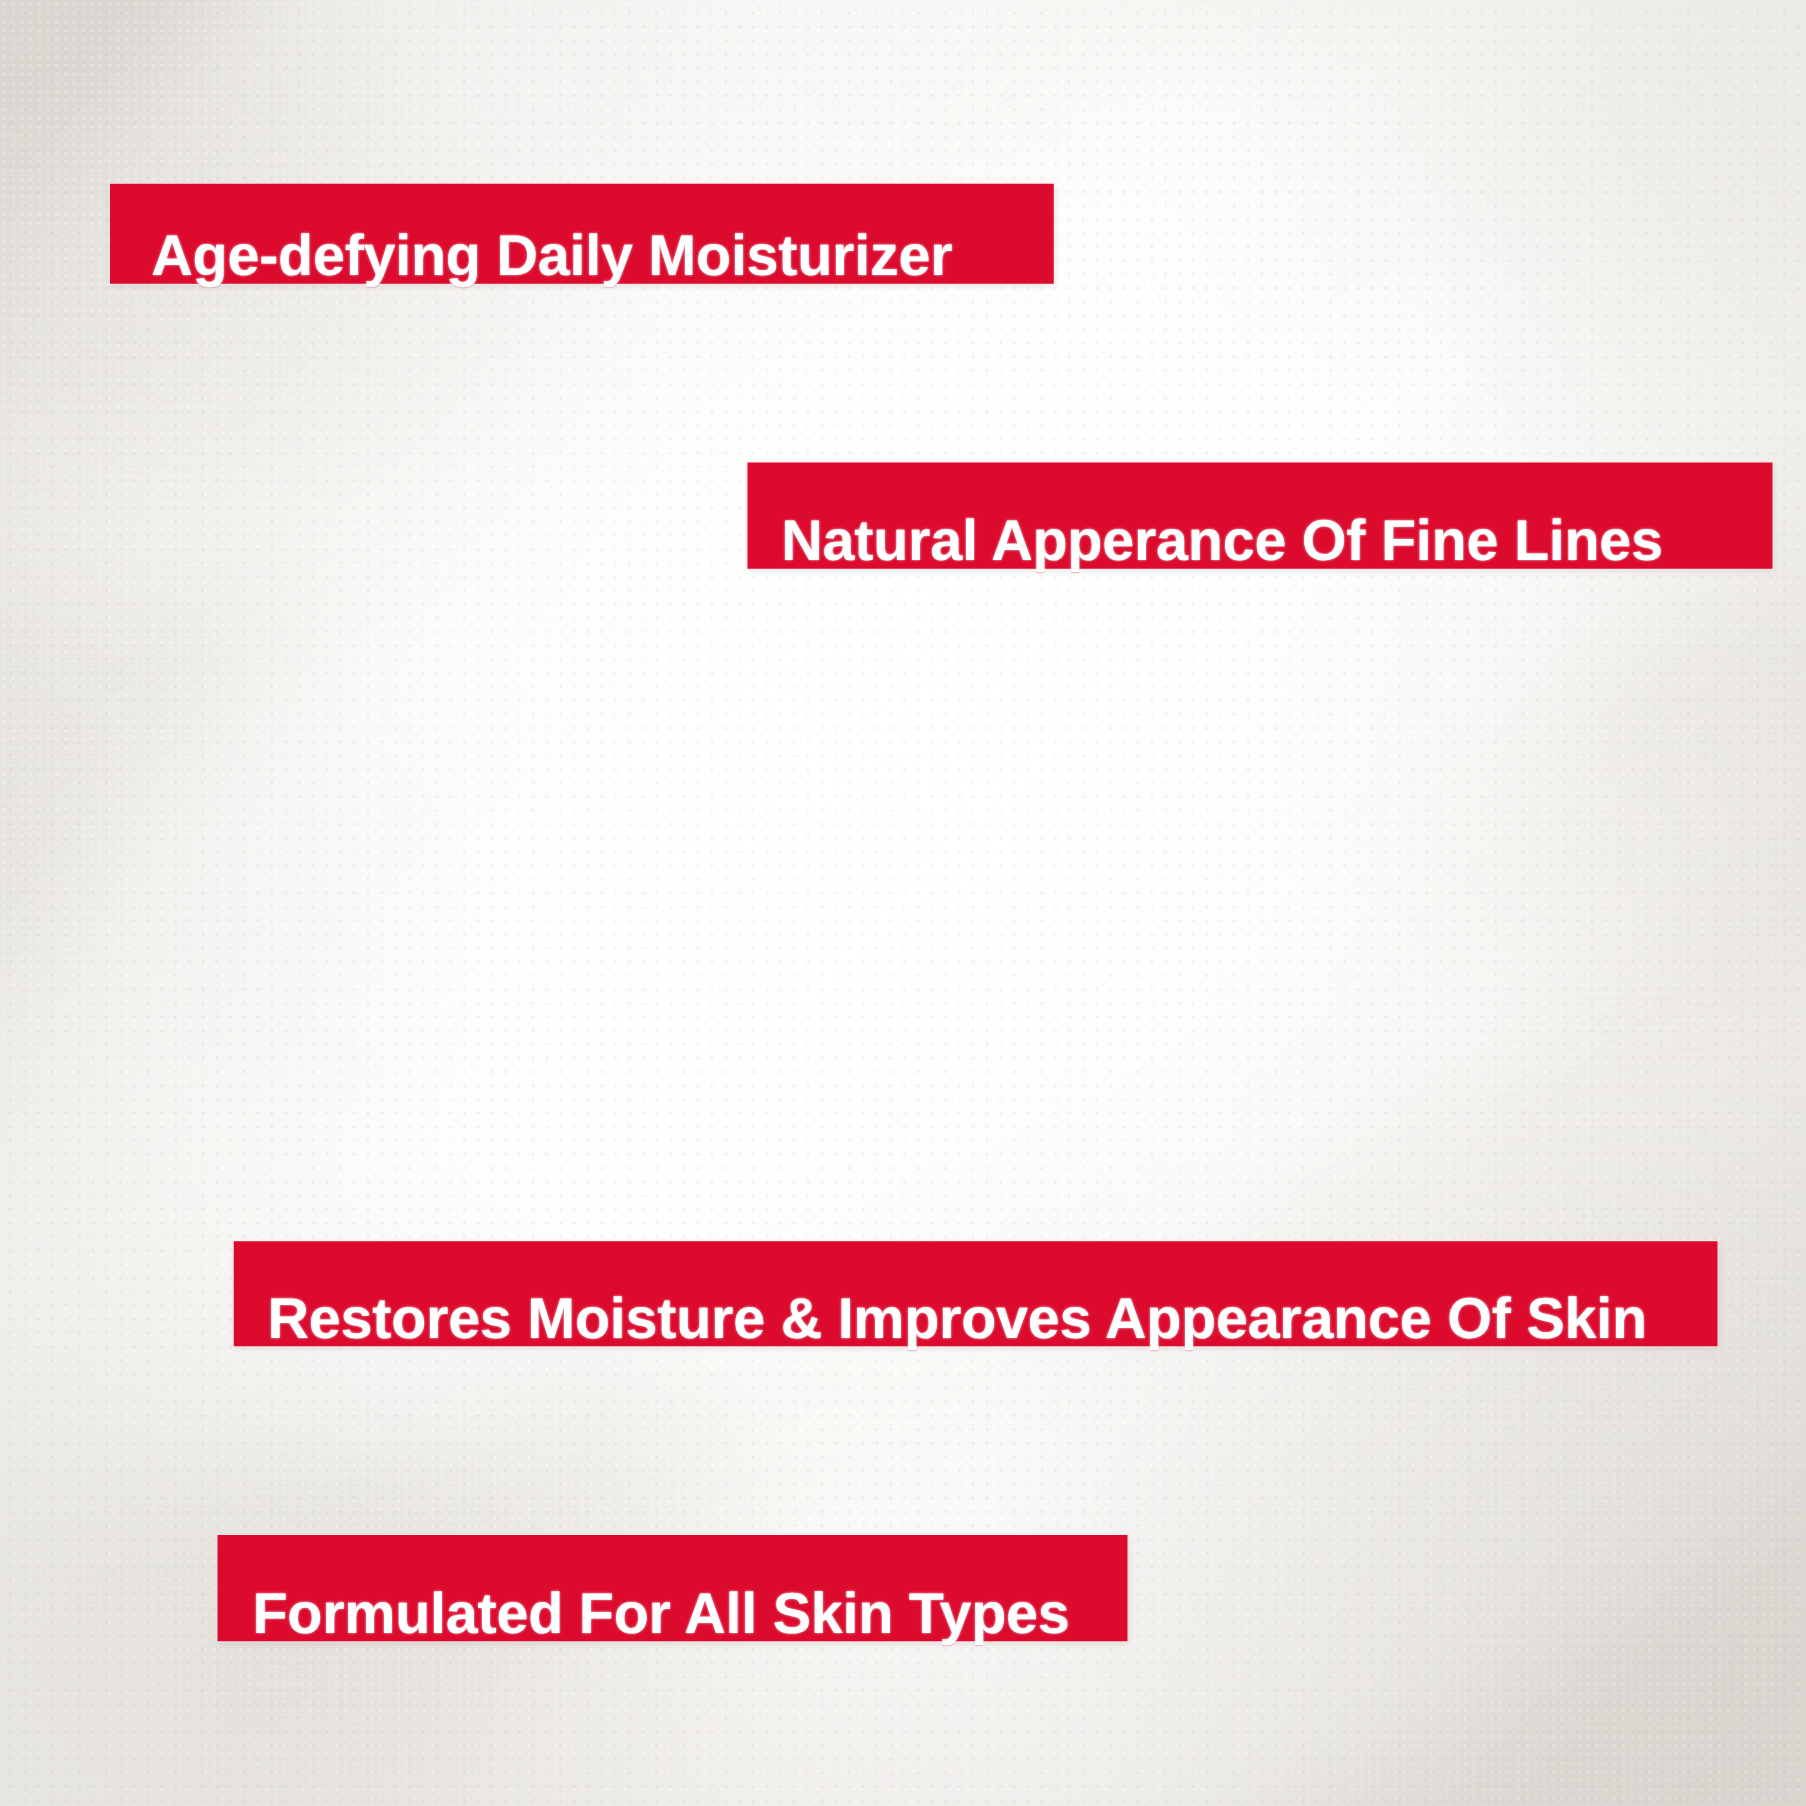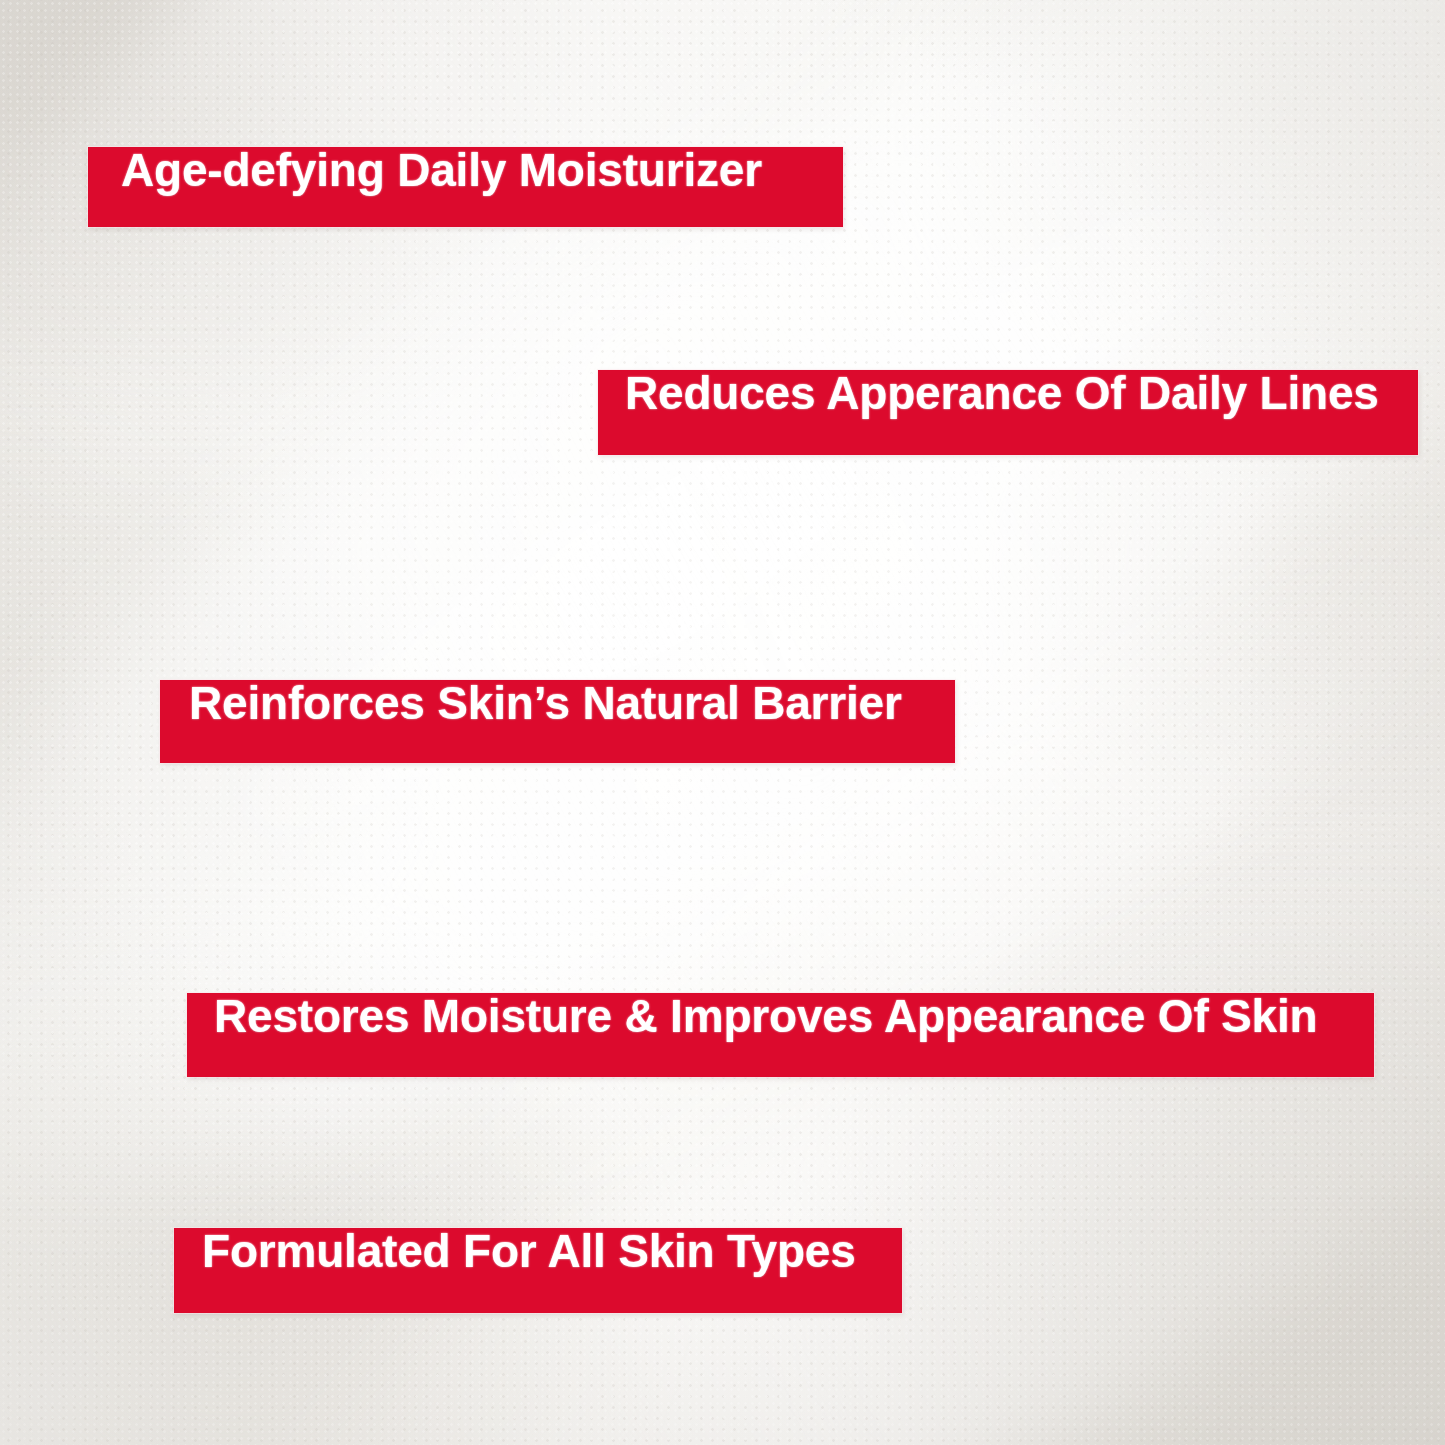--- a/index.html
+++ b/index.html
@@ -199,21 +199,21 @@
         rgba(255,255,255,0.22) 0%,
         rgba(255,255,255,0) 52%,
         rgba(198,193,185,0.30) 100%);
     pointer-events: none;
   }
 
   
   .banner {
     position: absolute;
     display: flex;
-    align-items: flex-start;
+    align-items: flex-end;
     box-sizing: border-box;
     background-color: #DC0A2D;
     box-shadow:
       0 0 0 1px rgba(255,232,236,0.55),
       1px 2px 5px rgba(120,90,90,0.16);
   }
 
   .banner-label {
     color: #FFFFFF;
     font-family: "Liberation Sans", sans-serif;
@@ -260,26 +260,23 @@
   <div class="bg-streak streak-ridge-b"></div>
   <div class="bg-streak streak-lower"></div>
   <div class="bg-grain"></div>
   <div class="bg-vignette"></div>
 
   <div class="banner" id="banner-1">
     <span class="banner-label">Age-defying Daily Moisturizer</span>
   </div>
 
   <div class="banner" id="banner-2">
-    <span class="banner-label">Reduces Apperance Of Daily Lines</span>
-  </div>
-
-  <div class="banner" id="banner-3">
-    <span class="banner-label">Reinforces Skin’s Natural Barrier</span>
-  </div>
+    <span class="banner-label">Natural Apperance Of Fine Lines</span>
+  </div>
+
 
   <div class="banner" id="banner-4">
     <span class="banner-label">Restores Moisture &amp; Improves Appearance Of Skin</span>
   </div>
 
   <div class="banner" id="banner-5">
     <span class="banner-label">Formulated For All Skin Types</span>
   </div>
 
 </div>

